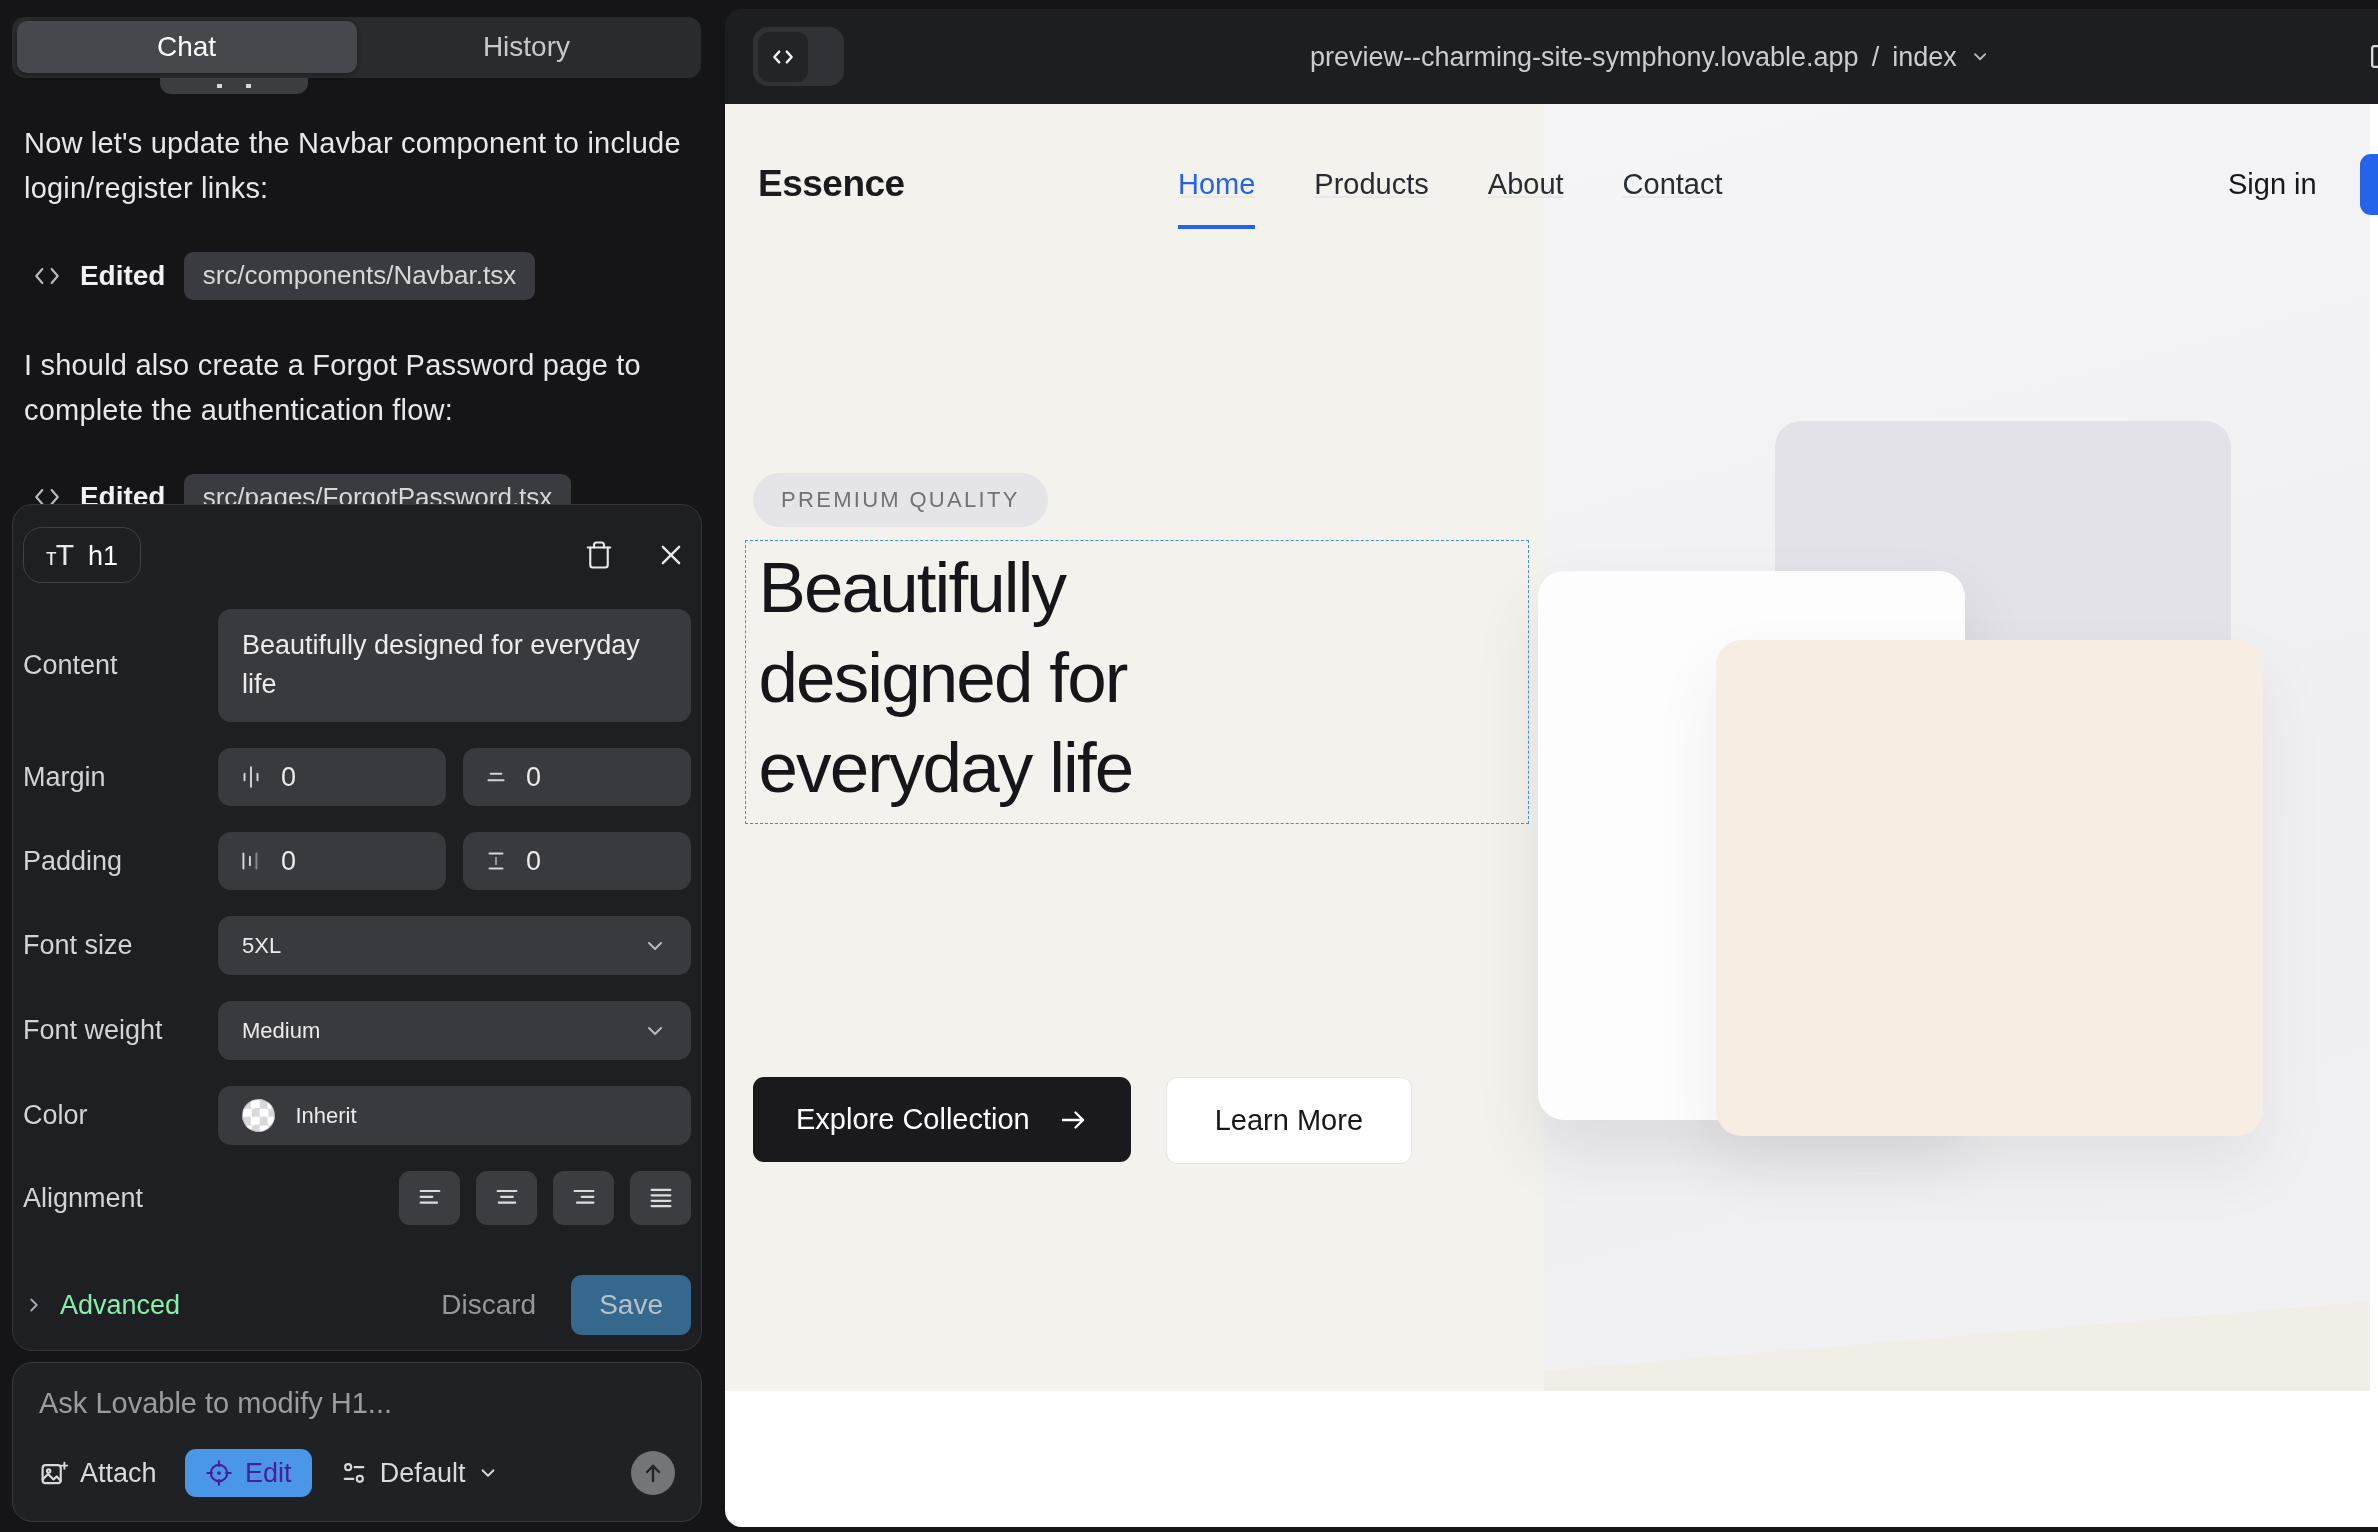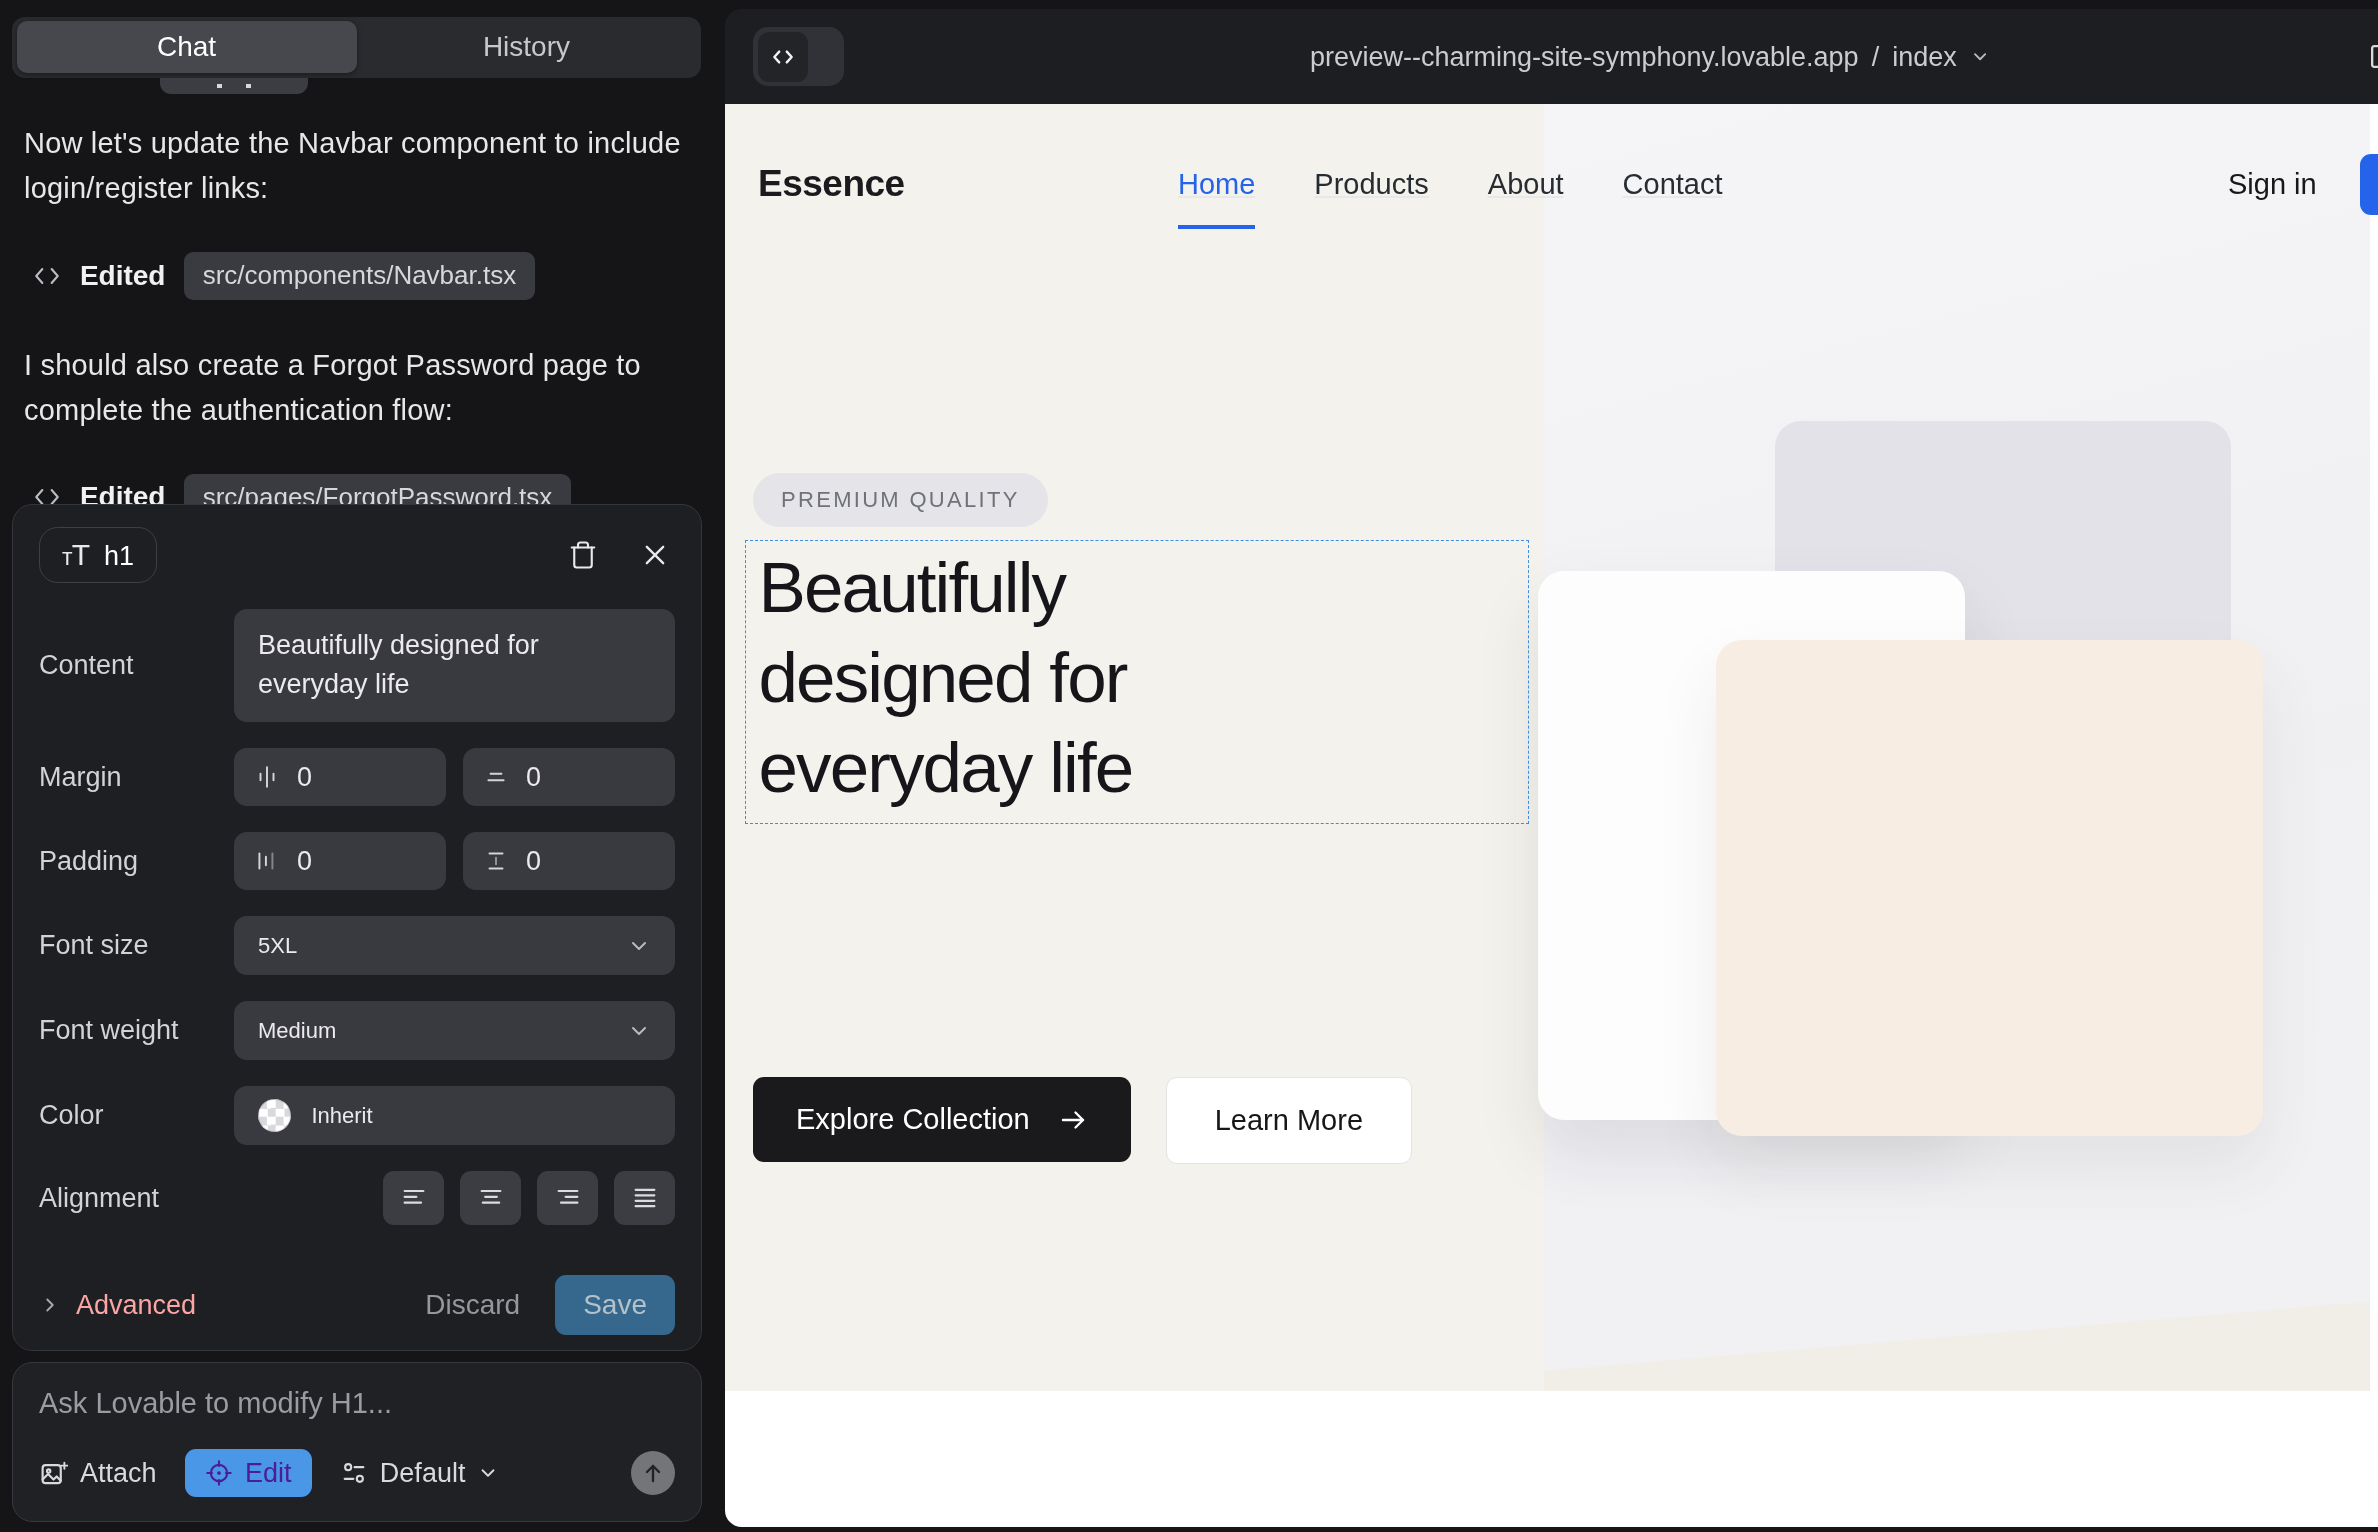--- a/index.html
+++ b/index.html
@@ -38,21 +38,21 @@
   .edited-label{ font-size:28px; font-weight:700; color:#f1f1f3; }
   .file-chip{
     background:#3a3b40; border-radius:9.3px; padding:8.3px 18.6px;
     font-size:26px; color:#d7d7db; white-space:nowrap; cursor:pointer;
   }
 
   
   .panel{
     position:absolute; left:12px; top:504px; width:690px; height:847px;
     background:#1e1f22; border:1.9px solid #35363b; border-radius:20.4px;
-    padding:22px 26px; 
+    padding:22px 10px; 
   }
   .panel-header{ display:flex; align-items:center; }
   .tag-pill{
     border:1.9px solid #3f4046; border-radius:18.6px; padding:10.2px 22px;
     display:flex; align-items:baseline; gap:15px; color:#fff; cursor:pointer;
   }
   .tag-pill .tt{ font-size:23px; color:#e9e9ec; letter-spacing:-0.9px; }
   .tag-pill .tt b{ font-size:30px; font-weight:400; }
   .tag-pill .tagname{ font-size:27px; }
   .panel-header .spacer{ flex:1; }
@@ -85,21 +85,21 @@
     background:
       repeating-conic-gradient(#ffffff 0% 25%, #d9d9dd 25% 50%) 0 0/16.7px 16.7px;
     border:0.9px solid rgba(0,0,0,.15);
   }
   .alignbtns{ display:flex; gap:16px; justify-content:flex-end; flex:1; }
   .alignbtn{
     width:61px; height:54px; background:#3c3d42; border:none; border-radius:11px;
     display:flex; align-items:center; justify-content:center; color:#dcdce0; cursor:pointer;
   }
   .panel-footer{ display:flex; align-items:center; margin-top:50px; }
-  .advanced{ display:flex; align-items:center; gap:15px; font-size:27px; color:#fca5a5; cursor:pointer; }
+  .advanced{ display:flex; align-items:center; gap:15px; font-size:27px; color:#86efac; cursor:pointer; }
   .advanced svg{ color:#a9aaaf; }
   .panel-footer .spacer{ flex:1; }
   .discard-btn{ background:none; border:none; font-size:28px; color:#96979c; cursor:pointer; margin-right:35px; }
   .save-btn{
     background:#35688c; color:#b6c2ca; border:none; border-radius:11px;
     padding:14px 28px; font-size:28px; cursor:pointer;
   }
 
   
   .promptbox{

